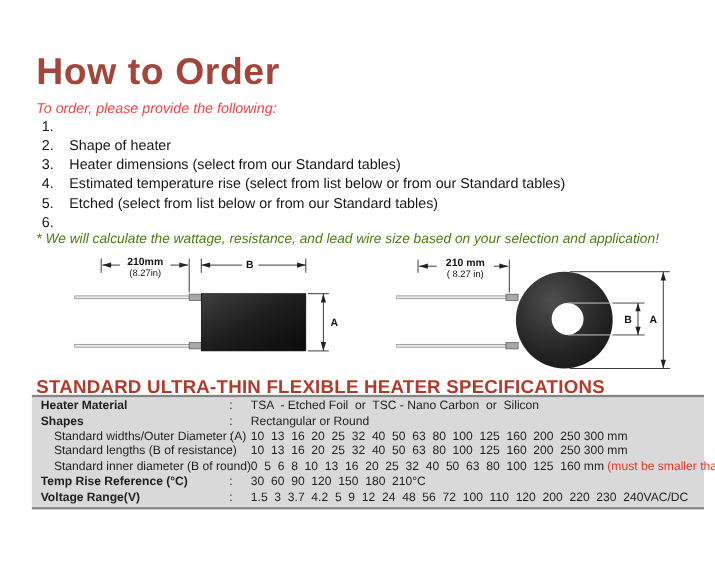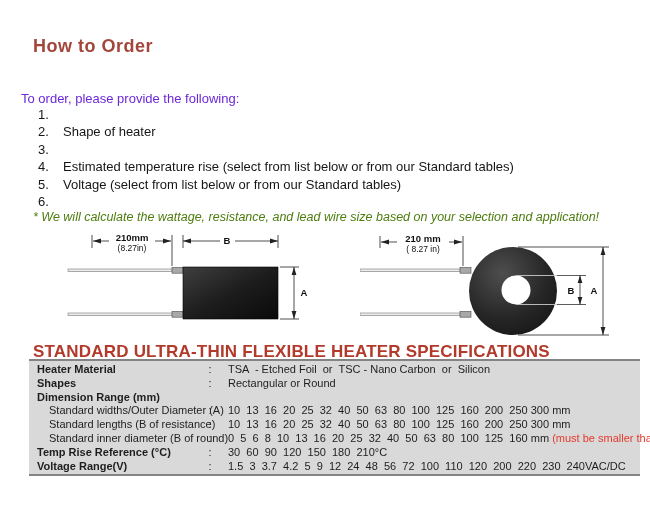--- a/index.html
+++ b/index.html
@@ -1,22 +1,22 @@
 <!DOCTYPE html>
 <html><head>
 <meta charset="utf-8">
 <style>
   * { margin:0; padding:0; box-sizing:border-box; }
   html,body { background:#ffffff; }
   body { font-family:"Liberation Sans", sans-serif; color:#1e1e1e; }
   .page { position:relative; width:650px; height:523px; background:#fff; overflow:hidden; }
 
-  .title { position:absolute; left:33px; top:36px; font-size:18px; font-weight:bold;
+  .title { position:absolute; left:33px; top:46px; font-size:34px; font-weight:bold;
            color:#a3453a; letter-spacing:0.5px; }
-  .intro { position:absolute; left:21px; top:91px; font-size:13px; color:#6d28d9; }
+  .intro { position:absolute; left:33px; top:91px; font-size:13px; color:#ef4444;font-style:italic; }
 
   .olist { position:absolute; left:33px; top:107px; width:580px; }
   .olist .li { display:grid; grid-template-columns:30px 1fr; height:17.4px;
                font-size:13px; color:#161616; align-items:baseline; }
   .olist .num { padding-left:5px; }
   .note { position:absolute; left:33px; top:210px; font-size:12.5px; font-style:italic;
           color:#4d7c0f; }
 
   .diagrams { position:absolute; left:0; top:228px; width:516px; height:112px; }
   .dgm-left  { position:absolute; left:60px;  top:0; }
@@ -48,28 +48,29 @@
   <div class="olist">
     <div class="li">
       <span class="num">1.</span>
     </div>
     <div class="li">
       <span class="num">2.</span>
       <span>Shape of heater</span>
     </div>
     <div class="li">
       <span class="num">3.</span>
+      <span>Heater dimensions (select from our Standard tables)</span>
     </div>
     <div class="li">
       <span class="num">4.</span>
       <span>Estimated temperature rise (select from list below or from our Standard tables)</span>
     </div>
     <div class="li">
       <span class="num">5.</span>
-      <span>Voltage (select from list below or from our Standard tables)</span>
+      <span>Etched (select from list below or from our Standard tables)</span>
     </div>
     <div class="li">
       <span class="num">6.</span>
     </div>
   </div>
 
   <div class="note">* We will calculate the wattage, resistance, and lead wire size based on your selection and application!</div>
 
   <div class="diagrams">
 
@@ -181,21 +182,20 @@
       <div class="tlabel bold">Heater Material</div>
       <div class="tcolon">:</div>
       <div class="tval">TSA  - Etched Foil  or  TSC - Nano Carbon  or  Silicon</div>
     </div>
     <div class="trow">
       <div class="tlabel bold">Shapes</div>
       <div class="tcolon">:</div>
       <div class="tval">Rectangular or Round</div>
     </div>
     <div class="trow">
-      <div class="tlabel bold">Dimension Range (mm)</div>
       <div class="tcolon"></div>
       <div class="tval"></div>
     </div>
     <div class="trow">
       <div class="tlabel indent">Standard widths/Outer Diameter (A)</div>
       <div class="tcolon">:</div>
       <div class="tval">10  13  16  20  25  32  40  50  63  80  100  125  160  200  250 300 mm</div>
     </div>
     <div class="trow">
       <div class="tlabel indent">Standard lengths (B of resistance)</div>

